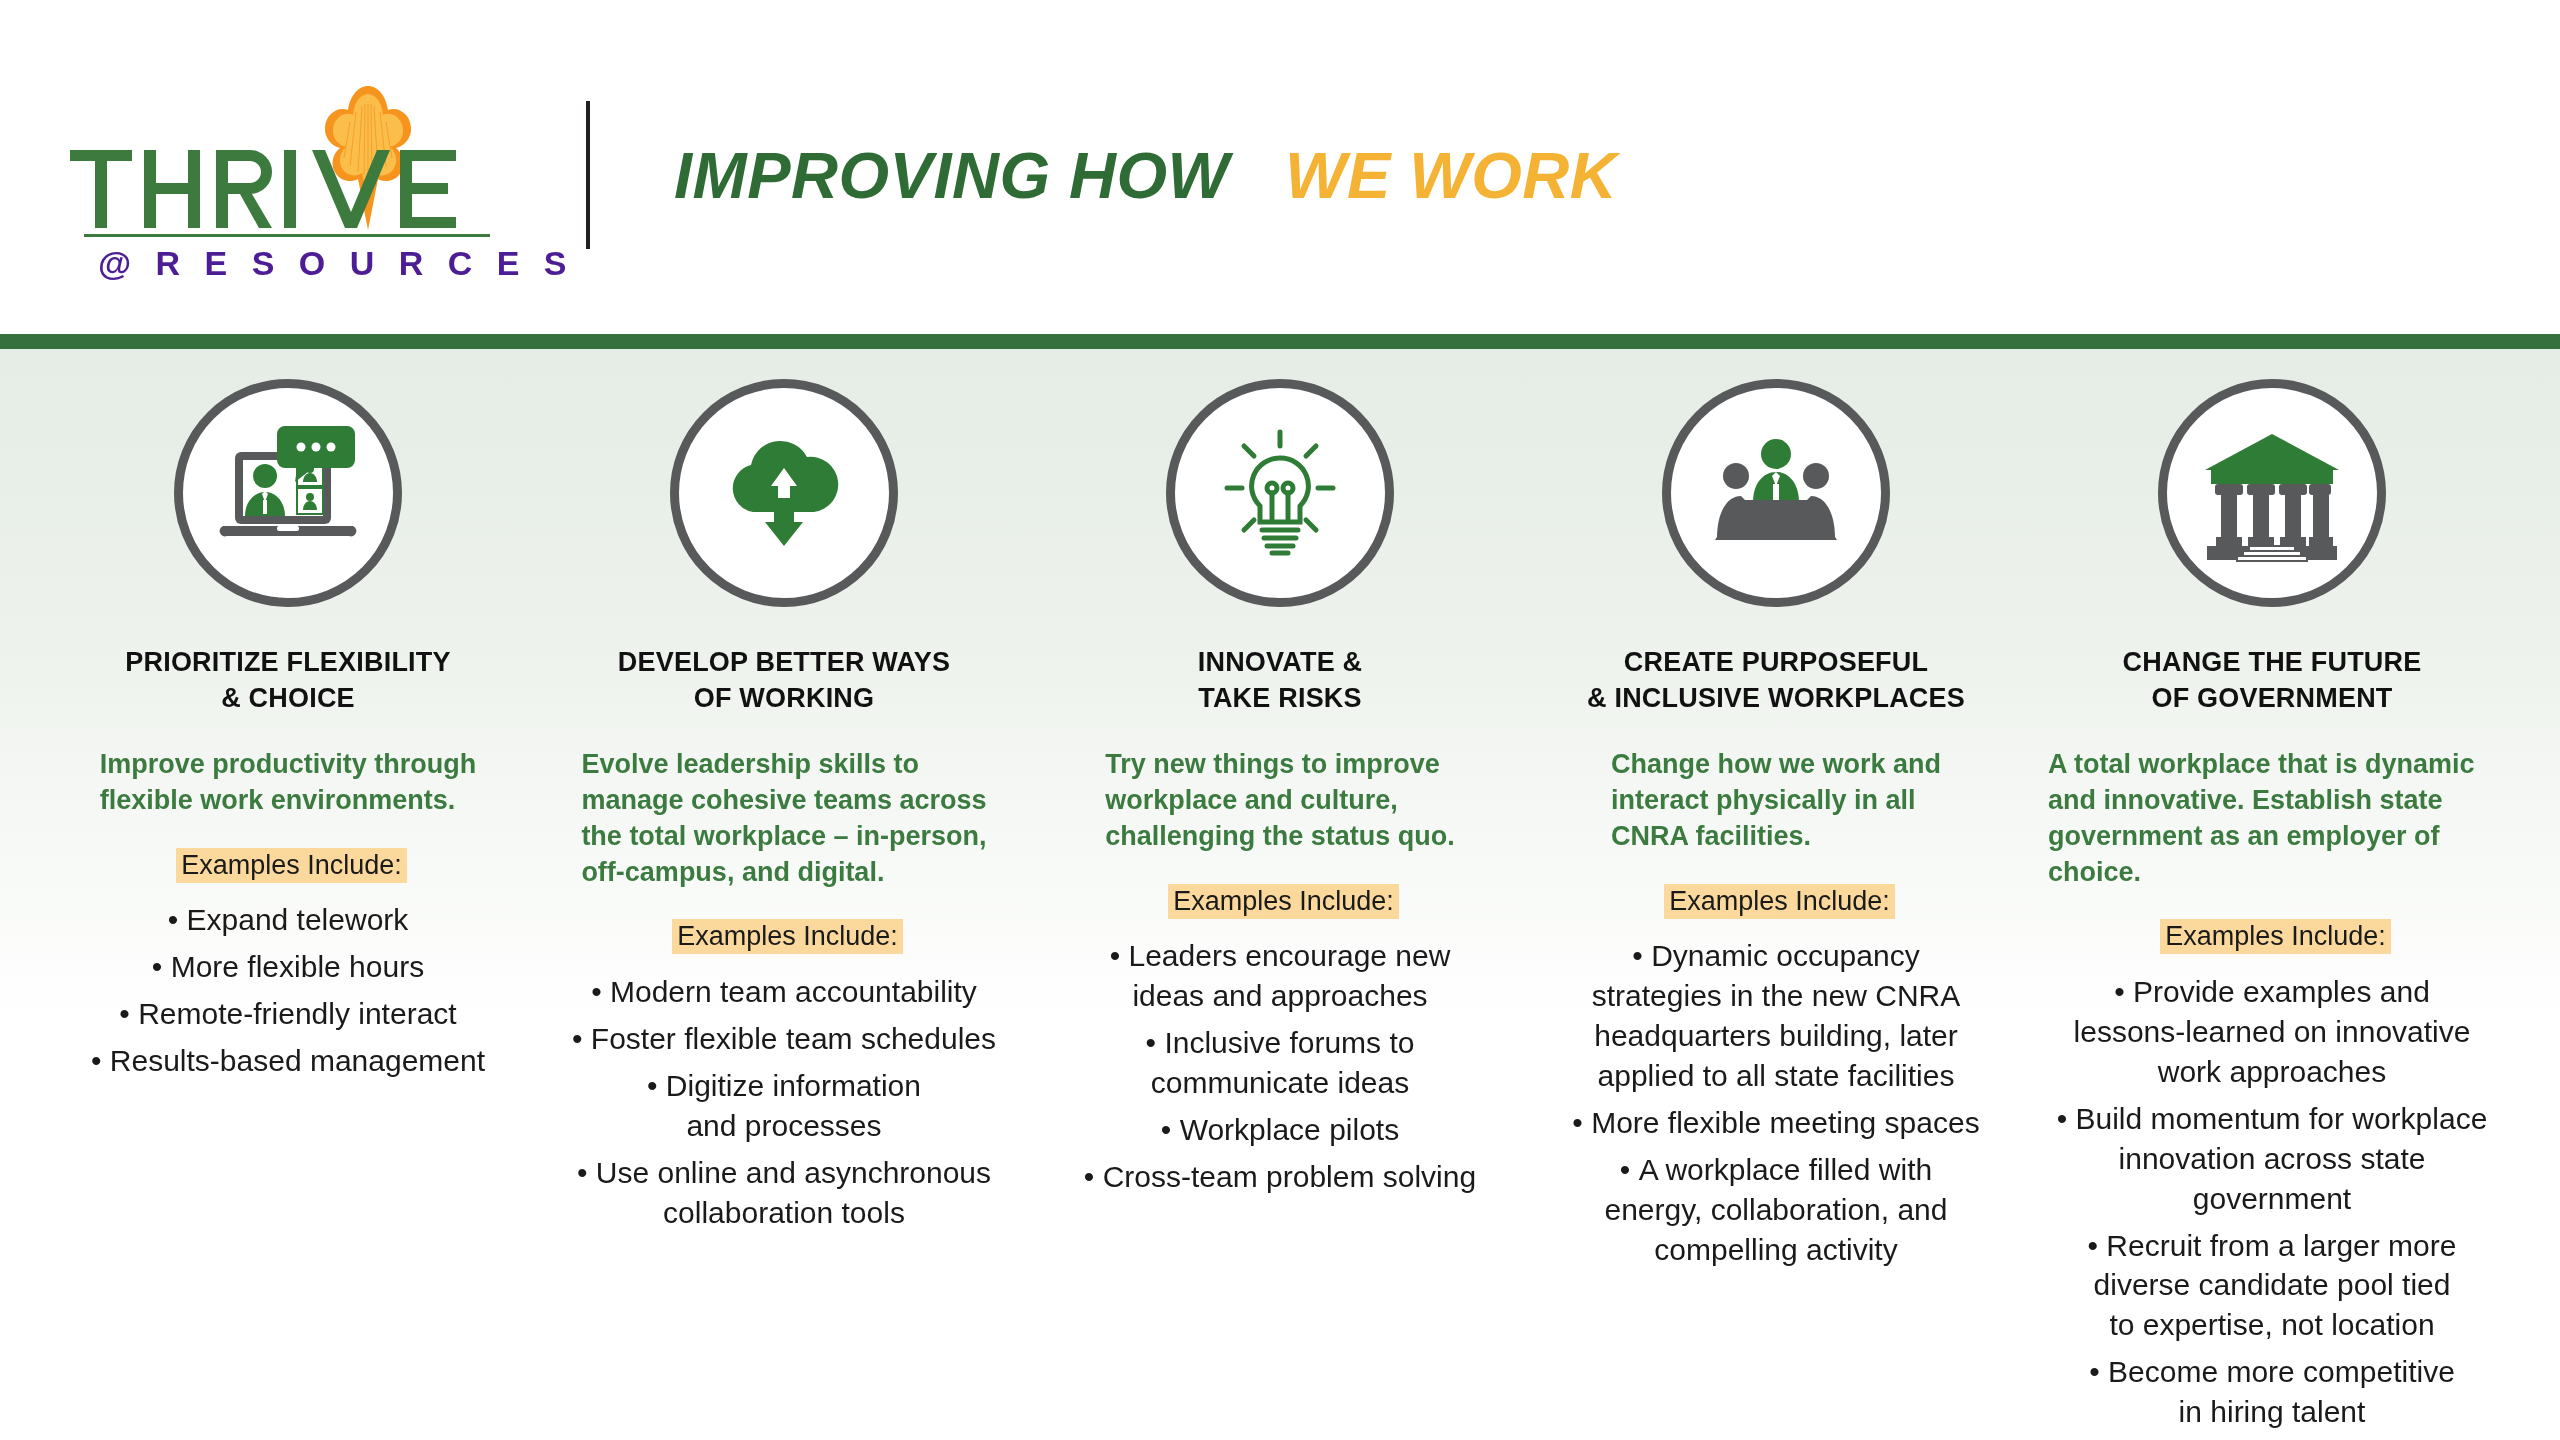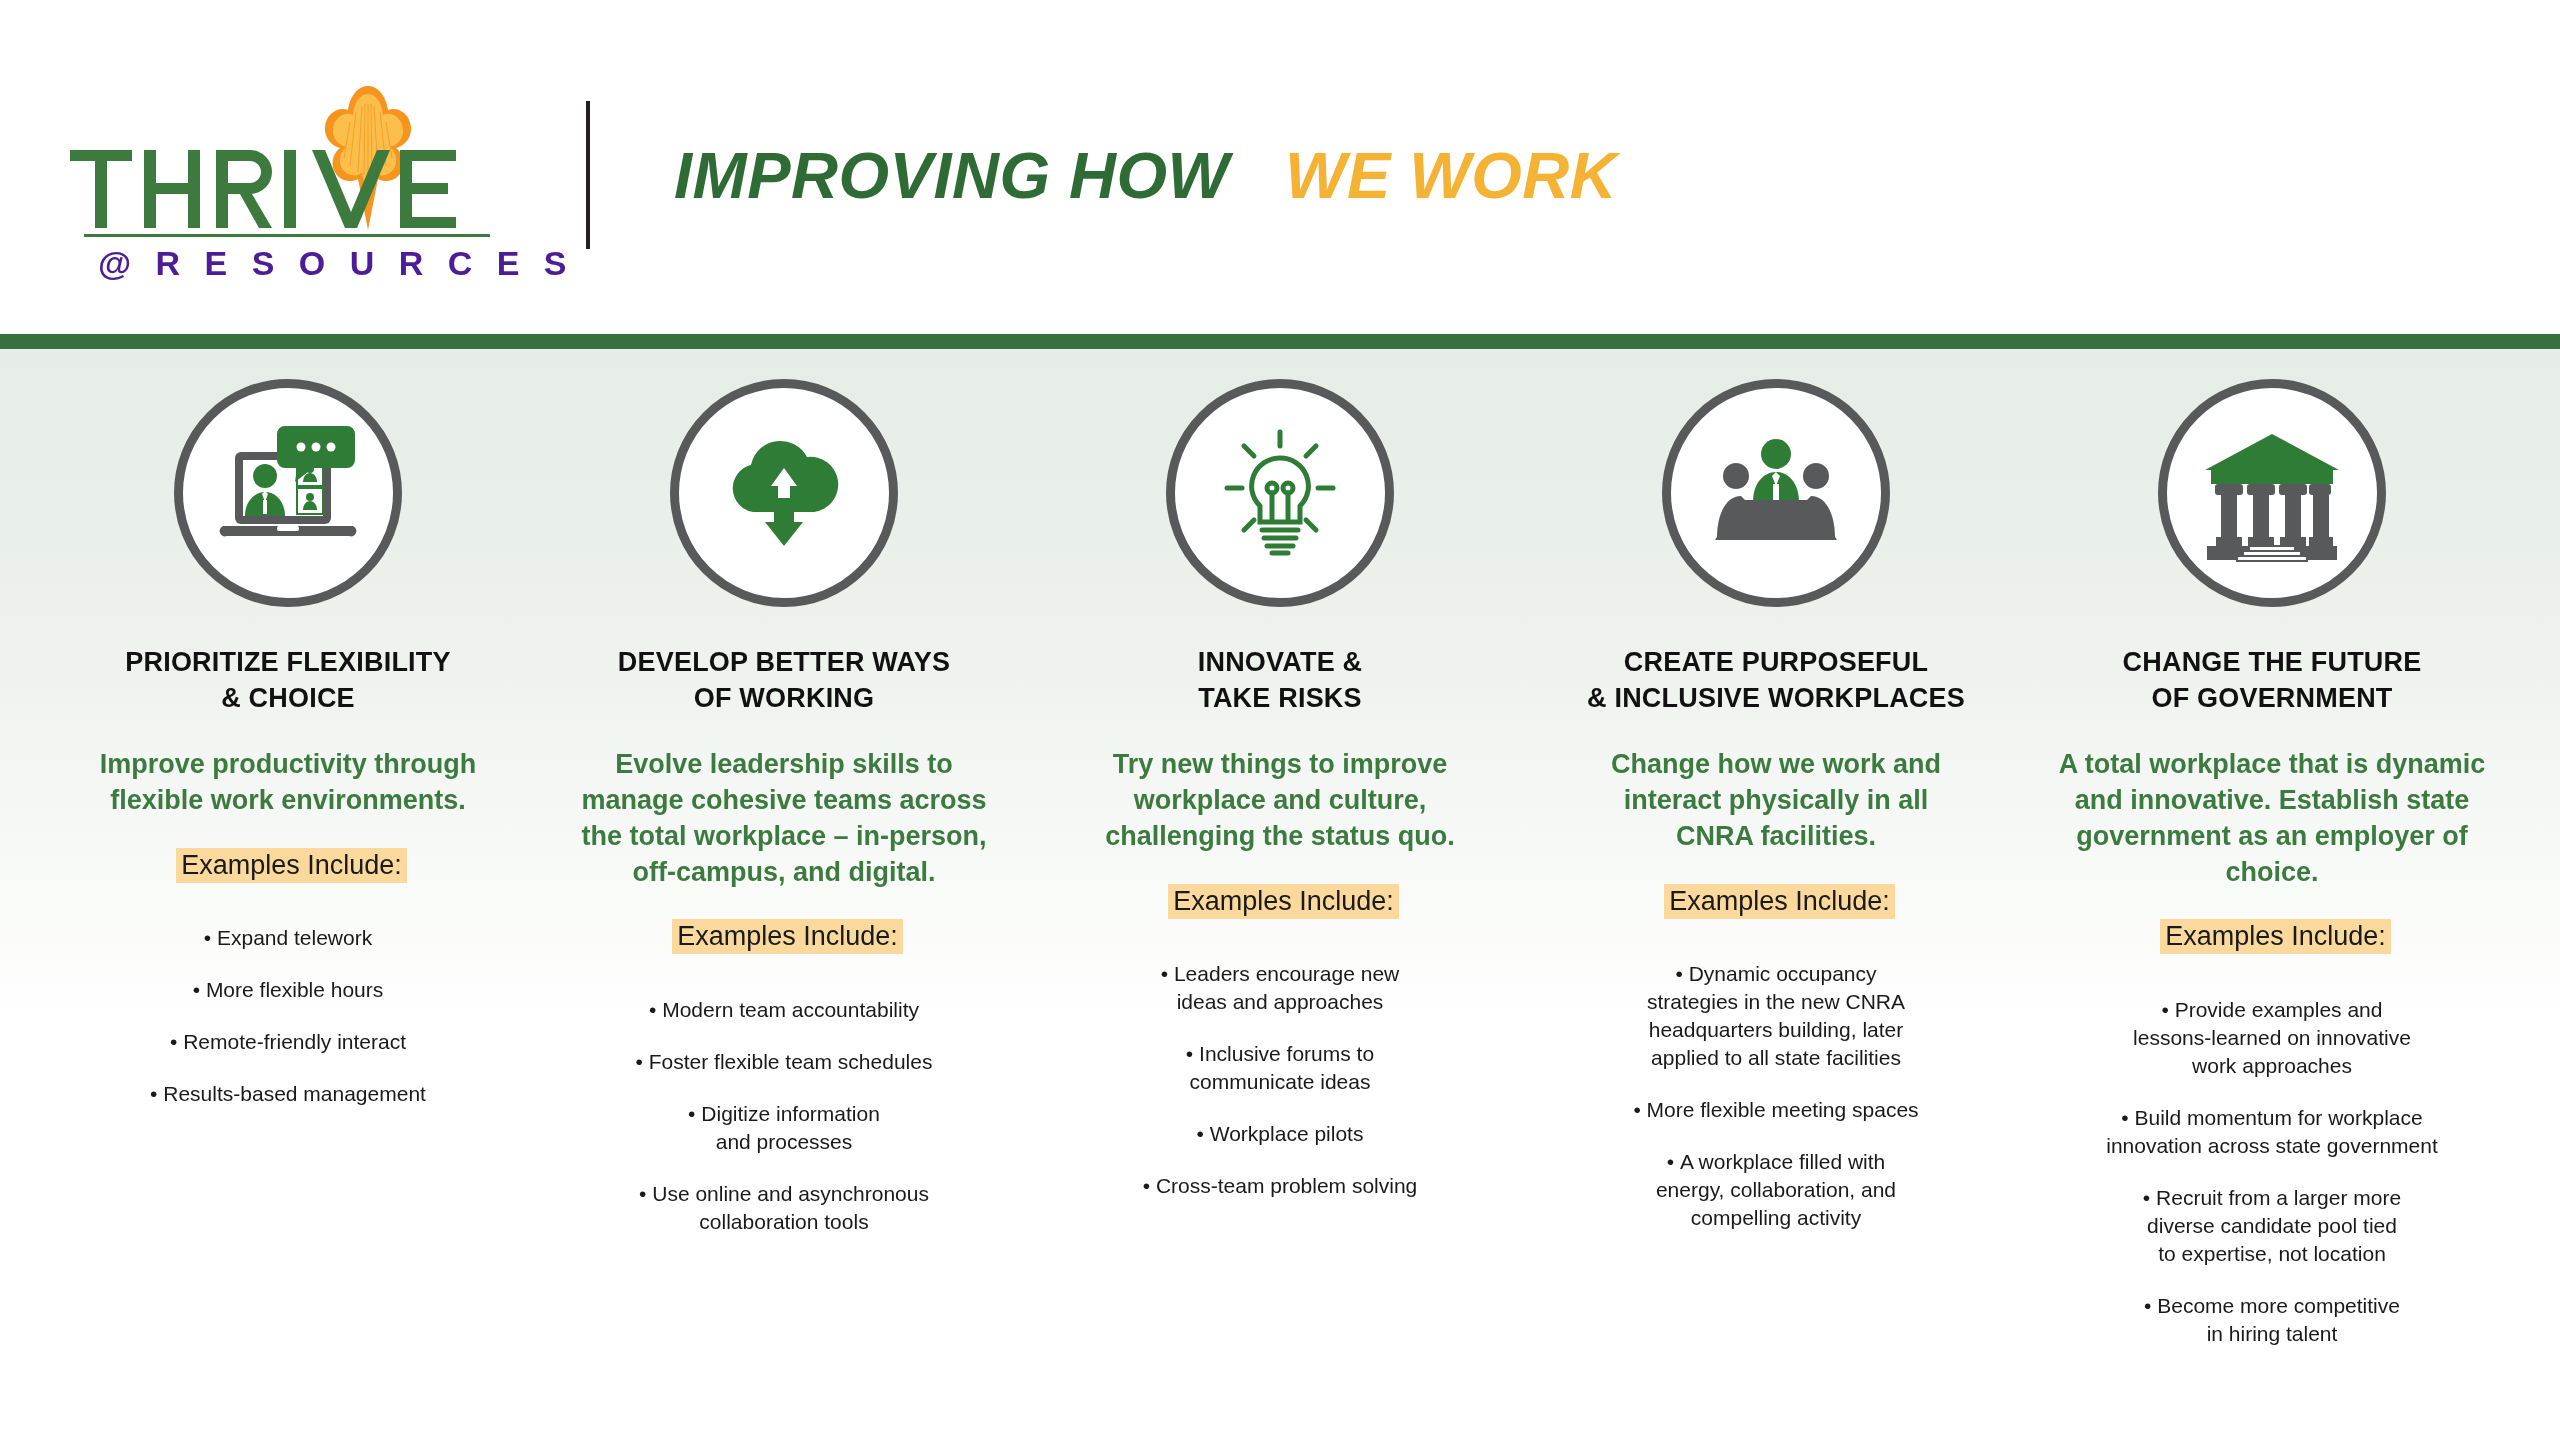--- a/index.html
+++ b/index.html
@@ -160,21 +160,21 @@
     line-height: 1.33;
     letter-spacing: 0.2px;
     white-space: pre-line;
   }
 
   .col-desc {
     margin-top: 30px;
     font-size: 27px;
     font-weight: 700;
     color: #3b7b3f;
-    text-align: center;
+    text-align: left;
     line-height: 1.33;
     white-space: pre-line;
   }
 
   .examples-wrap {
     margin-top: 28px;
     text-align: center;
     width: 100%;
   }
 
@@ -190,28 +190,27 @@
   }
 
   .bullets {
     margin-top: 16px;
     list-style: none;
     width: 100%;
     text-align: center;
   }
 
   .bullets li {
-    font-size: 21px;
+    font-size: 30px;
     font-weight: 400;
     color: #1a1a1a;
     line-height: 1.33;
     margin-bottom: 7px;
     text-align: center;
     white-space: pre-line;
-    margin-top: 24px;
   }
   .bullets li::before {
     content: "\2022\00a0";
   }
 </style>
 </head>
 <body>
 
 <div class="poster">
 

